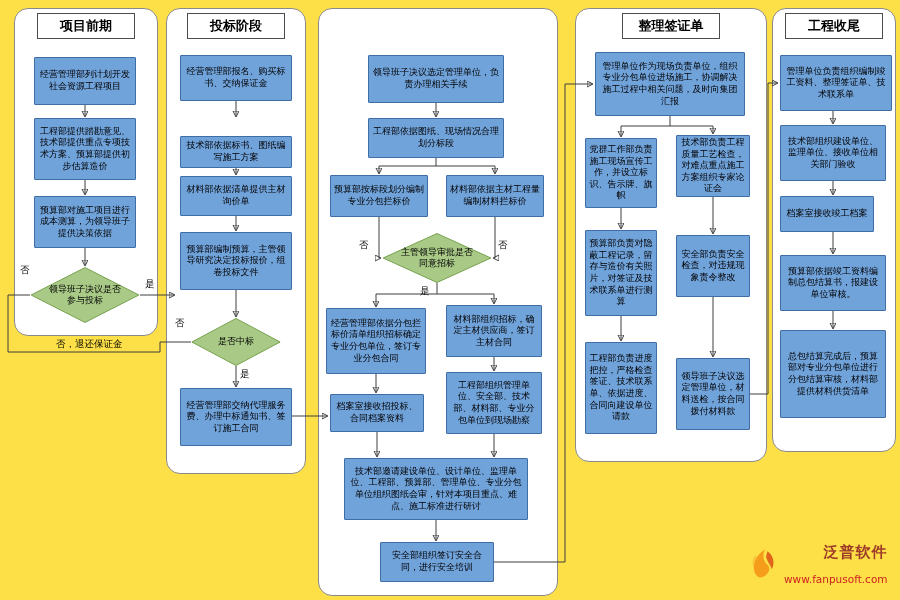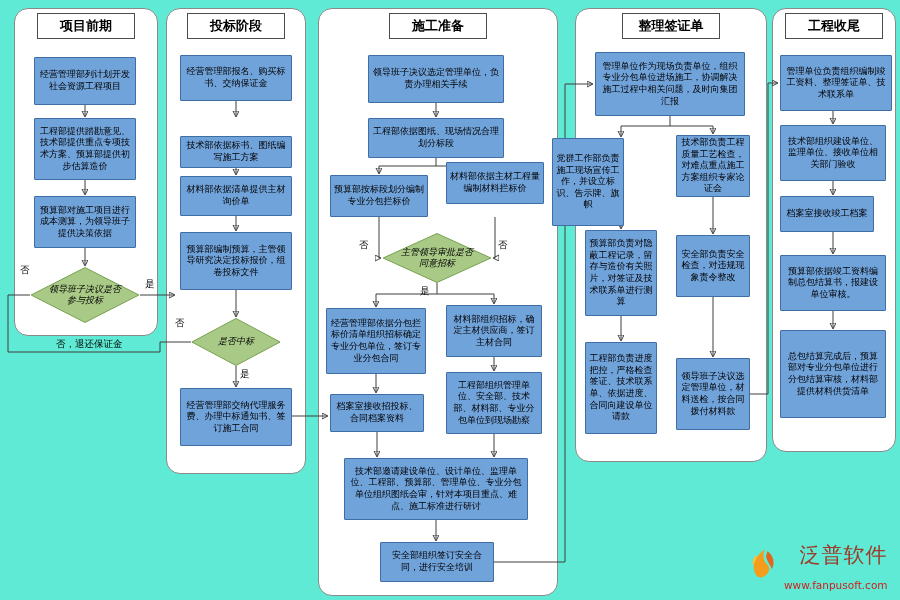--- a/index.html
+++ b/index.html
@@ -1,33 +1,33 @@
 <!DOCTYPE html>
 <html style="--box: #71a3db; --box-border: #3f6ea5; --diamond: #a9c987; --diamond-border: #76a24e; --arrow: #3f3f3f; --logo-red: #9e3a28; --url-red: #cf1f1f;"><head>
 <meta charset="utf-8">
 <style>
   body{margin:0;background:#fff;font-family:"DejaVu Sans","Liberation Sans",sans-serif;}
-  .canvas{position:relative;width:900px;height:600px;background:#5eead4;overflow:hidden;}
+  .canvas{position:relative;width:900px;height:600px;background:#fde047;overflow:hidden;}
   .lane{position:absolute;border:1px solid #8a8a8a;border-radius:14px;background:#fff;}
   .lane-header{position:absolute;width:96px;height:24px;line-height:24px;text-align:center;
     background:#fff;border:1px solid #4d4d4d;font-weight:bold;font-size:13px;color:#000;z-index:3;}
   .node{position:absolute;display:flex;align-items:center;justify-content:center;text-align:center;
     background:var(--box,#71a3db);border:1px solid var(--box-border,#3f6ea5);color:#000;
     font-size:9px;line-height:1.28;padding:2px 3px;box-sizing:border-box;z-index:2;border-radius:1px;}
   .diamond{position:absolute;display:flex;align-items:center;justify-content:center;text-align:center;
     font-size:9px;line-height:1.25;color:#000;z-index:2;}
   .diamond svg{position:absolute;left:0;top:0;width:100%;height:100%;}
   .diamond polygon{fill:var(--diamond,#a9c987);stroke:var(--diamond-border,#76a24e);vector-effect:non-scaling-stroke;}
-  .diamond .dtext{position:relative;z-index:1;max-width:72%;font-style:italic;}
+  .diamond .dtext{position:relative;z-index:1;max-width:72%;}
   .lbl{position:absolute;font-size:9.5px;color:#000;z-index:3;}
   .wires{position:absolute;left:0;top:0;z-index:1;}
   .wires path{fill:none;stroke:var(--arrow,#3f3f3f);stroke-width:1;}
   .logo{position:absolute;left:744px;top:544px;display:flex;align-items:flex-start;gap:4px;z-index:4;}
   .logo-text{display:flex;flex-direction:column;align-items:flex-end;}
-  .logo-name{font-size:21px;font-weight:normal;color:var(--logo-red,#9e3a28);letter-spacing:1px;line-height:1.1;}
+  .logo-name{font-size:15px;font-weight:bold;color:var(--logo-red,#9e3a28);letter-spacing:1px;line-height:1.1;}
   .logo-url{font-size:10.5px;color:var(--url-red,#cf1f1f);margin-top:12px;}
 </style>
 </head>
 <body>
 
 <div class="canvas">
 
   <svg class="wires" width="900" height="600">
     <defs>
       <marker id="ah" markerWidth="7" markerHeight="7" refX="5" refY="3" orient="auto">
@@ -81,21 +81,20 @@
   </svg>
 
   <div class="lane" style="left:14px;top:8px;width:142px;height:326px"></div>
   <div class="lane" style="left:166px;top:8px;width:138px;height:464px"></div>
   <div class="lane" style="left:318px;top:8px;width:238px;height:586px"></div>
   <div class="lane" style="left:575px;top:8px;width:190px;height:452px"></div>
   <div class="lane" style="left:772px;top:8px;width:122px;height:442px"></div>
 
   <div class="lane-header" style="left:37px;top:13px">项目前期</div>
   <div class="lane-header" style="left:187px;top:13px">投标阶段</div>
-  <div class="lane-header" style="left:389px;top:13px">施工准备</div>
   <div class="lane-header" style="left:622px;top:13px">整理签证单</div>
   <div class="lane-header" style="left:785px;top:13px">工程收尾</div>
 
   <div class="node" style="left:34px;top:57px;width:102px;height:48px">经营管理部列计划开发社会资源工程项目</div>
   <div class="node" style="left:34px;top:118px;width:102px;height:62px">工程部提供踏勘意见、技术部提供重点专项技术方案、预算部提供初步估算造价</div>
   <div class="node" style="left:34px;top:196px;width:102px;height:52px">预算部对施工项目进行成本测算，为领导班子提供决策依据</div>
   <div class="diamond" style="left:30px;top:267px;width:110px;height:56px">
     <svg viewBox="0 0 100 100" preserveAspectRatio="none">
         <polygon points="50,1 99,50 50,99 1,50"></polygon>
       </svg>
@@ -110,36 +109,36 @@
     <svg viewBox="0 0 100 100" preserveAspectRatio="none">
         <polygon points="50,1 99,50 50,99 1,50"></polygon>
       </svg>
     <span class="dtext">是否中标</span>
   </div>
   <div class="node" style="left:180px;top:388px;width:112px;height:58px">经营管理部交纳代理服务费、办理中标通知书、签订施工合同</div>
 
   <div class="node" style="left:368px;top:55px;width:136px;height:48px">领导班子决议选定管理单位，负责办理相关手续</div>
   <div class="node" style="left:330px;top:175px;width:98px;height:42px">预算部按标段划分编制专业分包拦标价</div>
   <div class="node" style="left:368px;top:118px;width:136px;height:40px">工程部依据图纸、现场情况合理划分标段</div>
-  <div class="node" style="left:446px;top:162px;width:98px;height:42px">材料部依据主材工程量编制材料拦标价</div>
+  <div class="node" style="left:446px;top:175px;width:98px;height:42px">材料部依据主材工程量编制材料拦标价</div>
   <div class="diamond" style="left:382px;top:233px;width:110px;height:50px">
     <svg viewBox="0 0 100 100" preserveAspectRatio="none">
         <polygon points="50,1 99,50 50,99 1,50"></polygon>
       </svg>
     <span class="dtext">主管领导审批是否同意招标</span>
   </div>
   <div class="node" style="left:326px;top:308px;width:100px;height:66px">经营管理部依据分包拦标价清单组织招标确定专业分包单位，签订专业分包合同</div>
   <div class="node" style="left:446px;top:305px;width:96px;height:52px">材料部组织招标，确定主材供应商，签订主材合同</div>
   <div class="node" style="left:330px;top:394px;width:94px;height:38px">档案室接收招投标、合同档案资料</div>
   <div class="node" style="left:446px;top:372px;width:96px;height:62px">工程部组织管理单位、安全部、技术部、材料部、专业分包单位到现场勘察</div>
   <div class="node" style="left:344px;top:458px;width:184px;height:62px">技术部邀请建设单位、设计单位、监理单位、工程部、预算部、管理单位、专业分包单位组织图纸会审，针对本项目重点、难点、施工标准进行研讨</div>
   <div class="node" style="left:380px;top:542px;width:114px;height:40px">安全部组织签订安全合同，进行安全培训</div>
 
   <div class="node" style="left:595px;top:52px;width:150px;height:64px">管理单位作为现场负责单位，组织专业分包单位进场施工，协调解决施工过程中相关问题，及时向集团汇报</div>
-  <div class="node" style="left:552px;top:138px;width:72px;height:88px">党群工作部负责施工现场宣传工作，并设立标识、告示牌、旗帜</div>
+  <div class="node" style="left:585px;top:138px;width:72px;height:70px">党群工作部负责施工现场宣传工作，并设立标识、告示牌、旗帜</div>
   <div class="node" style="left:676px;top:135px;width:74px;height:62px">技术部负责工程质量工艺检查，对难点重点施工方案组织专家论证会</div>
   <div class="node" style="left:585px;top:230px;width:72px;height:86px">预算部负责对隐蔽工程记录，留存与造价有关照片，对签证及技术联系单进行测算</div>
   <div class="node" style="left:676px;top:235px;width:74px;height:62px">安全部负责安全检查，对违规现象责令整改</div>
   <div class="node" style="left:585px;top:342px;width:72px;height:92px">工程部负责进度把控，严格检查签证、技术联系单、依据进度、合同向建设单位请款</div>
   <div class="node" style="left:676px;top:358px;width:74px;height:72px">领导班子决议选定管理单位，材料送检，按合同拨付材料款</div>
 
   <div class="node" style="left:780px;top:55px;width:112px;height:56px">管理单位负责组织编制竣工资料、整理签证单、技术联系单</div>
   <div class="node" style="left:780px;top:125px;width:106px;height:56px">技术部组织建设单位、监理单位、接收单位相关部门验收</div>
   <div class="node" style="left:780px;top:196px;width:94px;height:36px">档案室接收竣工档案</div>
   <div class="node" style="left:780px;top:255px;width:106px;height:56px">预算部依据竣工资料编制总包结算书，报建设单位审核。</div>

